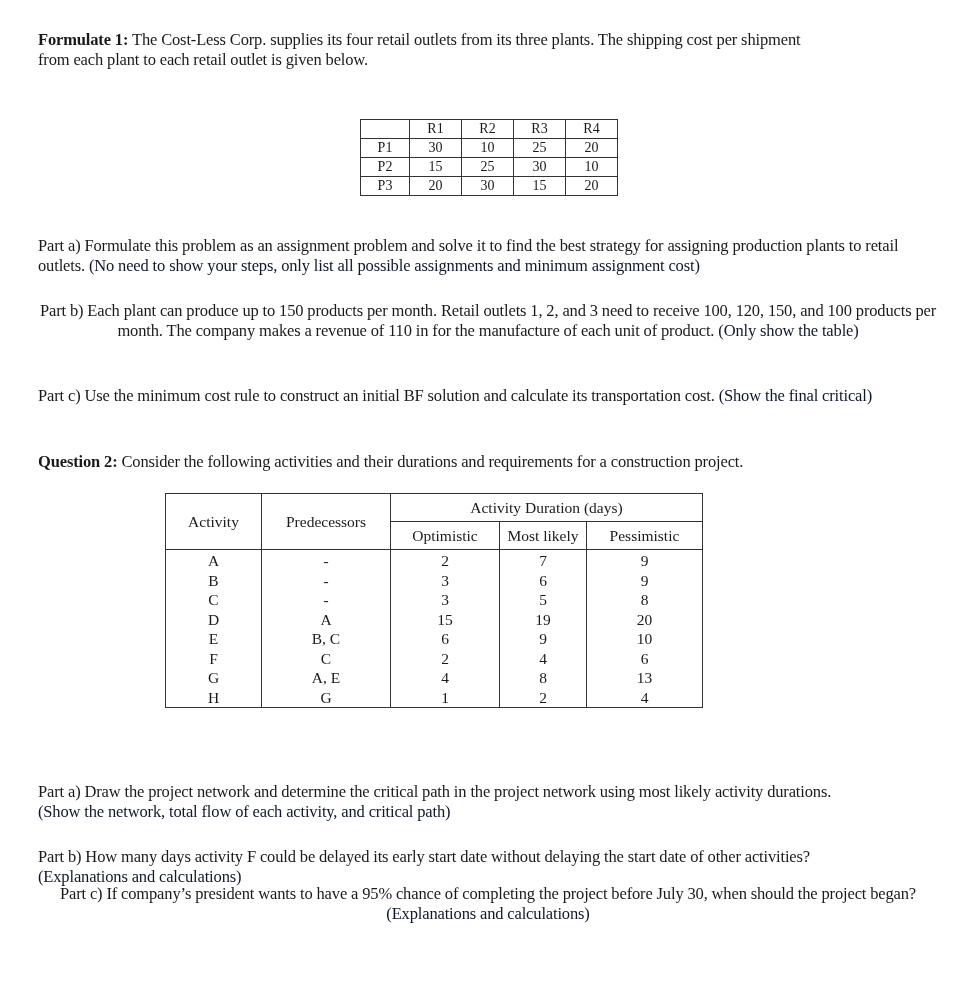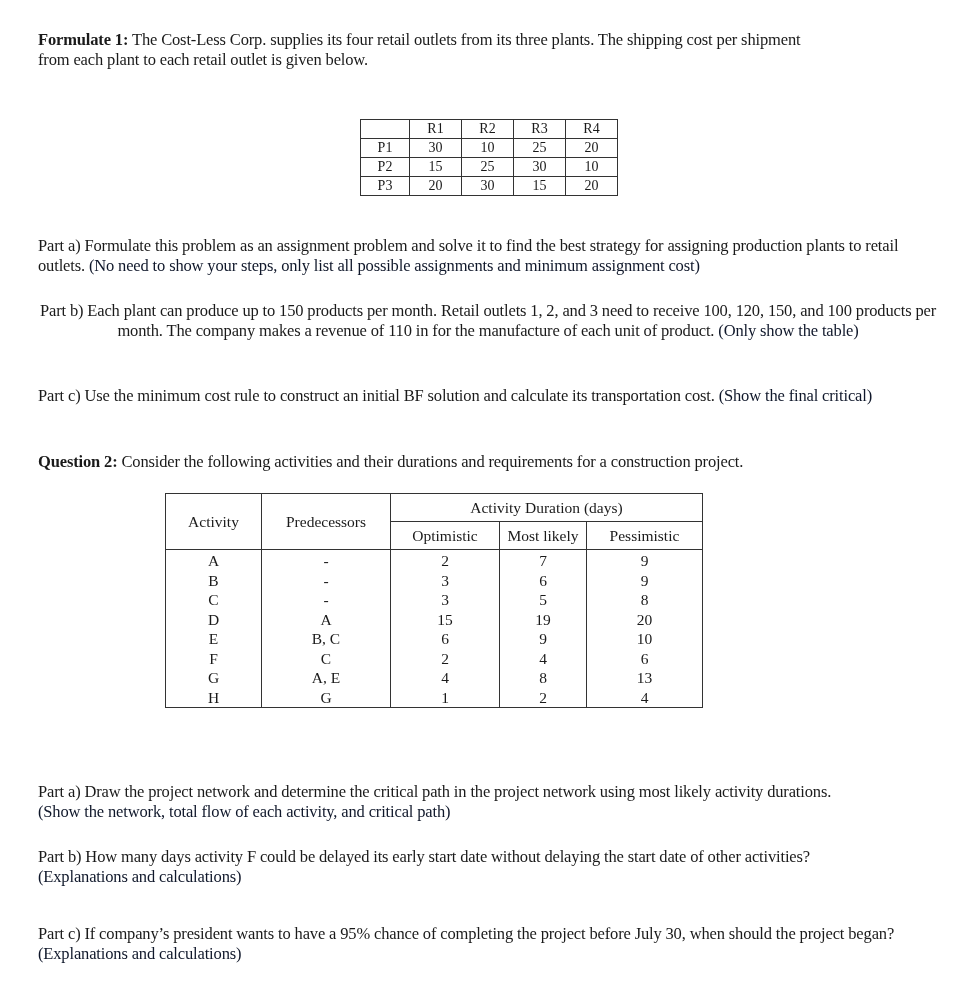--- a/index.html
+++ b/index.html
@@ -158,15 +158,15 @@
 <div class="para" style="top:782px;">
   <span>Part a) Draw the project network and determine the critical path in the project network using most likely activity durations.</span><br>
   <span class="note">(Show the network, total flow of each activity, and critical path)</span>
 </div>
 
 <div class="para" style="top:847px;">
   <span>Part b) How many days activity F could be delayed its early start date without delaying the start date of other activities?</span><br>
   <span class="note">(Explanations and calculations)</span>
 </div>
 
-<div class="para" style="top:924px;">
+<div class="para" style="top:884px;text-align:center;">
   <span>Part c) If company’s president wants to have a 95% chance of completing the project before July 30, when should the project began?</span><span class="note"> (Explanations and calculations)</span>
 </div>
 
 </body></html>

